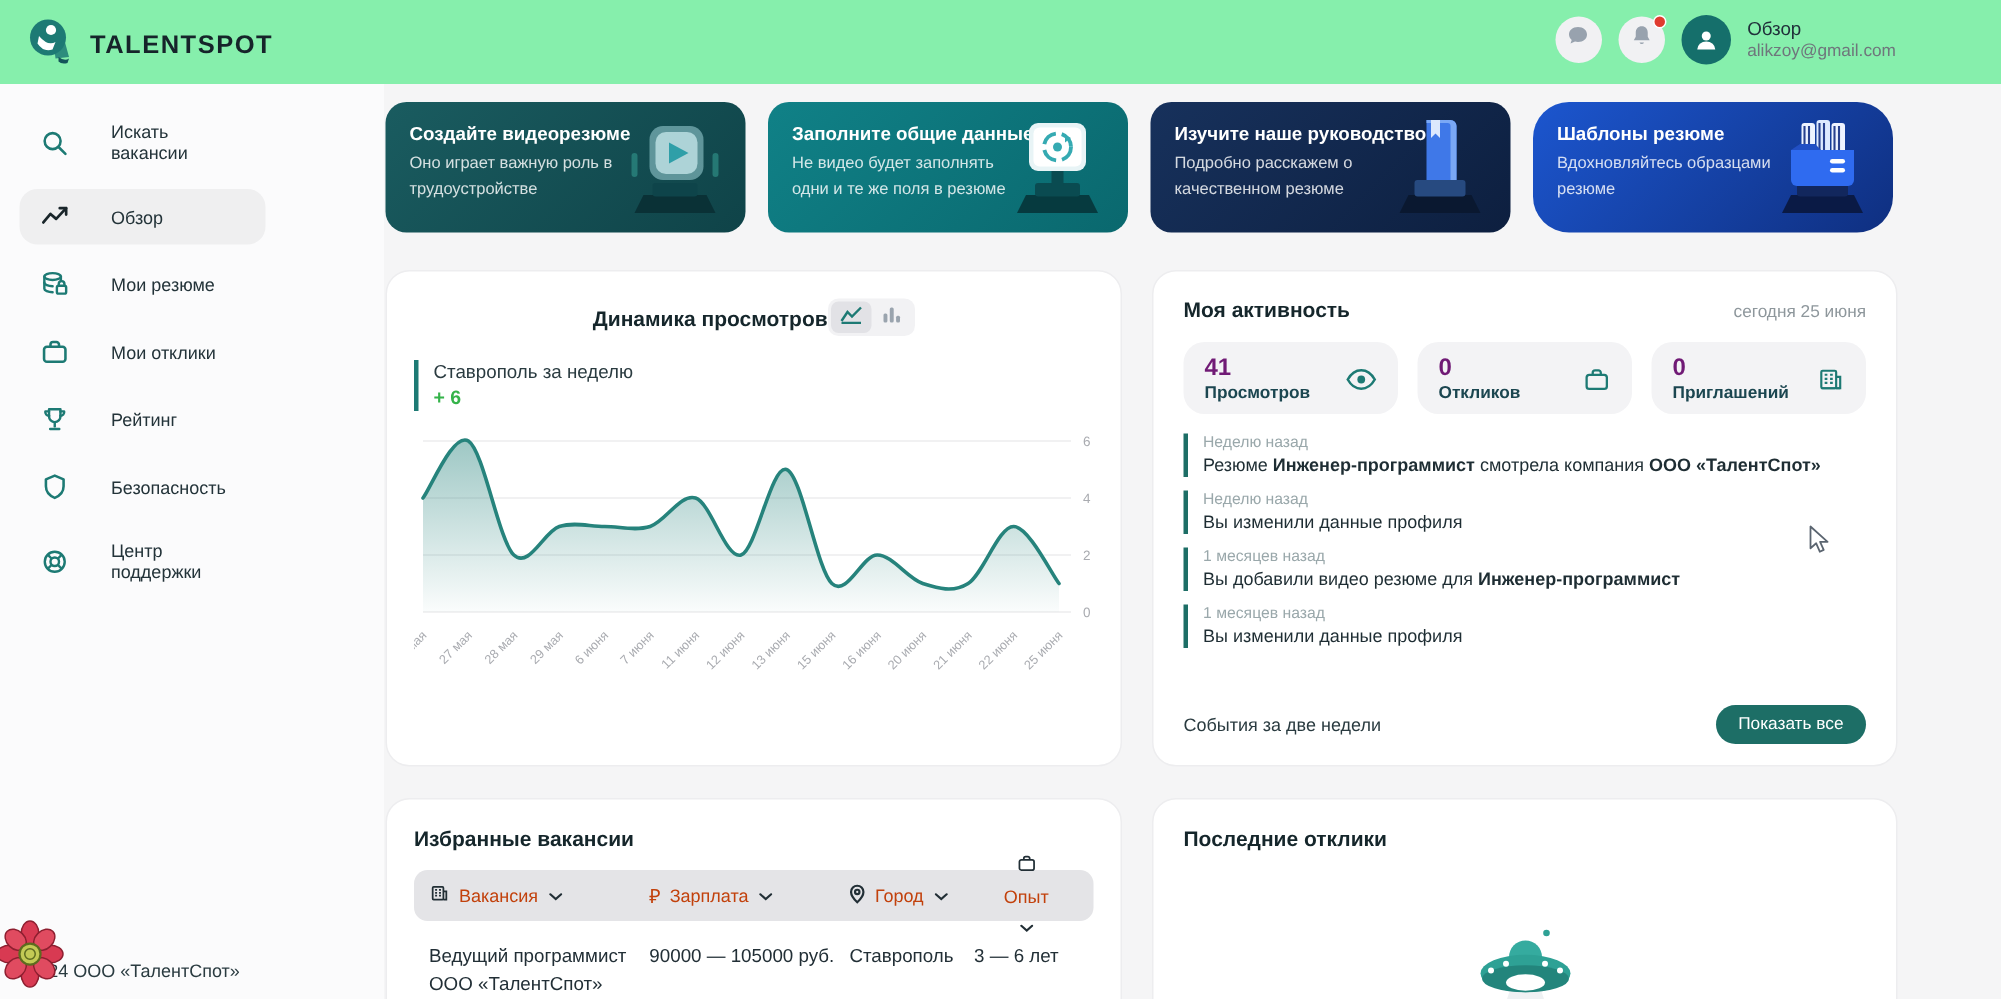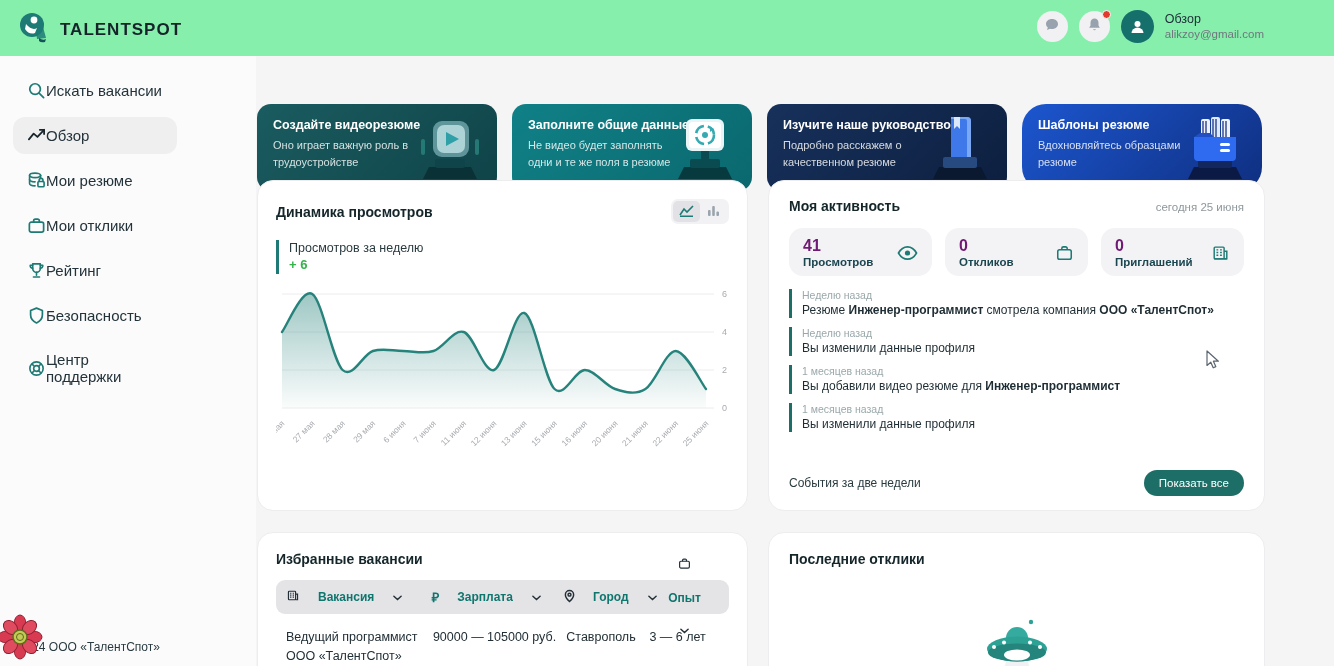--- a/index.html
+++ b/index.html
@@ -18,41 +18,41 @@
   .red-dot { position:absolute; top:-1px; right:-1px; width:9px; height:9px; border-radius:50%;
     background:#e03b2f; border:1.5px solid #fff; }
   .avatar { width:33px; height:33px; border-radius:50%; background:#156f6b; display:flex;
     align-items:center; justify-content:center; cursor:pointer; }
   .user-info { line-height:1.25; }
   .user-name { font-size:12.5px; color:#20303a; }
   .user-email { font-size:11.5px; color:#6f767c; }
 
   
   .sidebar { position:absolute; top:56px; left:0; width:256px; bottom:0; background:#fbfbfc; padding:16px 0 0 13px; }
-  .side-item { display:flex; align-items:center; gap:0; width:164px; padding:9px 14px;
-    border-radius:12px; margin-bottom:8px; font-size:15px; color:#233339; cursor:pointer; }
+  .side-item { display:flex; align-items:center; gap:28px; width:164px; padding:9px 14px;
+    border-radius:12px; margin-bottom:8px; font-size:12px; color:#233339; cursor:pointer; }
   .side-item .s-ic { color:#1d7a74; display:flex; }
   .side-item.active { background:#efeff0; }
   .side-item.active .s-ic { color:#1a262b; }
 
   
   .main { position:absolute; top:56px; left:256px; right:0; bottom:0; }
 
   .promo-card { position:absolute; top:12px; width:240px; height:87px; border-radius:14px;
-    padding:14px 12px 12px 16px; color:#fff; overflow:hidden; cursor:pointer;margin-top:36px; }
+    padding:14px 12px 12px 16px; color:#fff; overflow:hidden; cursor:pointer; }
   .promo-title { font-size:12.5px; font-weight:bold; margin-bottom:5px; }
   .promo-text { font-size:11px; line-height:1.5; color:rgba(255,255,255,0.82); width:150px; }
   .promo-ill { position:absolute; right:8px; bottom:4px; }
 
   .card { position:absolute; background:#ffffff; border-radius:16px; border:1px solid #ededef; }
   .card-title { font-size:14px; font-weight:bold; color:#15262b; }
 
   
   .chart-card { left:1px; top:124px; width:491px; height:331px; padding:18px 18px 10px 18px; }
-  .chart-head { display:flex; justify-content:space-between; align-items:center; }
+  .chart-head { display:flex; justify-content:center; align-items:center; }
   .toggle-group { display:flex; background:#f2f2f4; border-radius:7px; padding:2px; }
   .toggle-btn { width:27px; height:21px; border-radius:5px; display:flex; align-items:center;
     justify-content:center; cursor:pointer; }
   .toggle-btn.active { background:#e2e2e6; }
   .legend { margin-top:16px; border-left:3px solid #1d7a74; padding:1px 0 2px 10px; }
   .legend-label { font-size:12.5px; color:#2a3b40; }
   .legend-delta { font-size:13px; font-weight:bold; color:#35b34a; margin-top:2px; }
 
   
   .activity-card { left:512px; top:124px; width:497px; height:331px; padding:17px 20px 14px 20px; }
@@ -72,21 +72,21 @@
   .activity-foot { position:absolute; left:20px; right:20px; bottom:14px; display:flex;
     justify-content:space-between; align-items:center; }
   .events-period { font-size:12px; color:#2a3b40; }
   .show-all-btn { background:#1d6e66; color:#fff; border:none; border-radius:15px; height:26px;
     padding:0 15px; font-size:11.5px; font-family:inherit; cursor:pointer; }
 
   
   .fav-card { left:1px; top:476px; width:491px; height:200px; padding:18px 18px; }
   .fav-table-head { display:flex; align-items:center; background:#e4e4e7; border-radius:9px;
     height:34px; margin-top:13px; padding:0 10px; }
-  .col { display:flex; align-items:center; gap:18px; font-size:12px; font-weight:bold; color:#0f766e; cursor:pointer; }
+  .col { display:flex; align-items:center; gap:6px; font-size:12px; font-weight:normal; color:#c2410c; cursor:pointer; }
   .col-1 { width:152px; } .col-2 { width:138px; } .col-3 { width:86px; } .col-4 { width:72px;flex-direction:column; }
   .fav-row { display:flex; margin-top:14px; padding:0 10px; cursor:pointer; }
   .fav-cell { font-size:12.5px; color:#222f36; line-height:1.55; }
   .chev { margin-left:1px; }
 
   
   .resp-card { left:512px; top:476px; width:497px; height:200px; padding:18px 20px; overflow:hidden; }
   .ufo { position:absolute; left:188px; top:68px; }
 
   
@@ -299,21 +299,21 @@
             <svg width="13" height="12" viewBox="0 0 13 12" fill="#9aa4ae">
                 <rect x="1" y="5" width="2.6" height="6" rx="1"></rect>
                 <rect x="5.2" y="1" width="2.6" height="10" rx="1"></rect>
                 <rect x="9.4" y="6.5" width="2.6" height="4.5" rx="1"></rect>
               </svg>
           </span>
         </div>
       </div>
     </div>
     <div class="legend">
-      <div class="legend-label">Просмотров за неделю</div>
+      <div class="legend-label">Ставрополь за неделю</div>
       <div class="legend-delta">+ 6</div>
     </div>
     <svg id="chart-svg" width="458" height="182" viewBox="0 0 458 182" style="margin-top:6px;">
         <defs>
           <linearGradient id="ag" x1="0" y1="0" x2="0" y2="1">
             <stop offset="0" stop-color="#26837c" stop-opacity="0.45"></stop>
             <stop offset="1" stop-color="#26837c" stop-opacity="0.02"></stop>
           </linearGradient>
         </defs>
         <line x1="6" y1="128" x2="438" y2="128" stroke="#ececee" stroke-width="1"></line>

